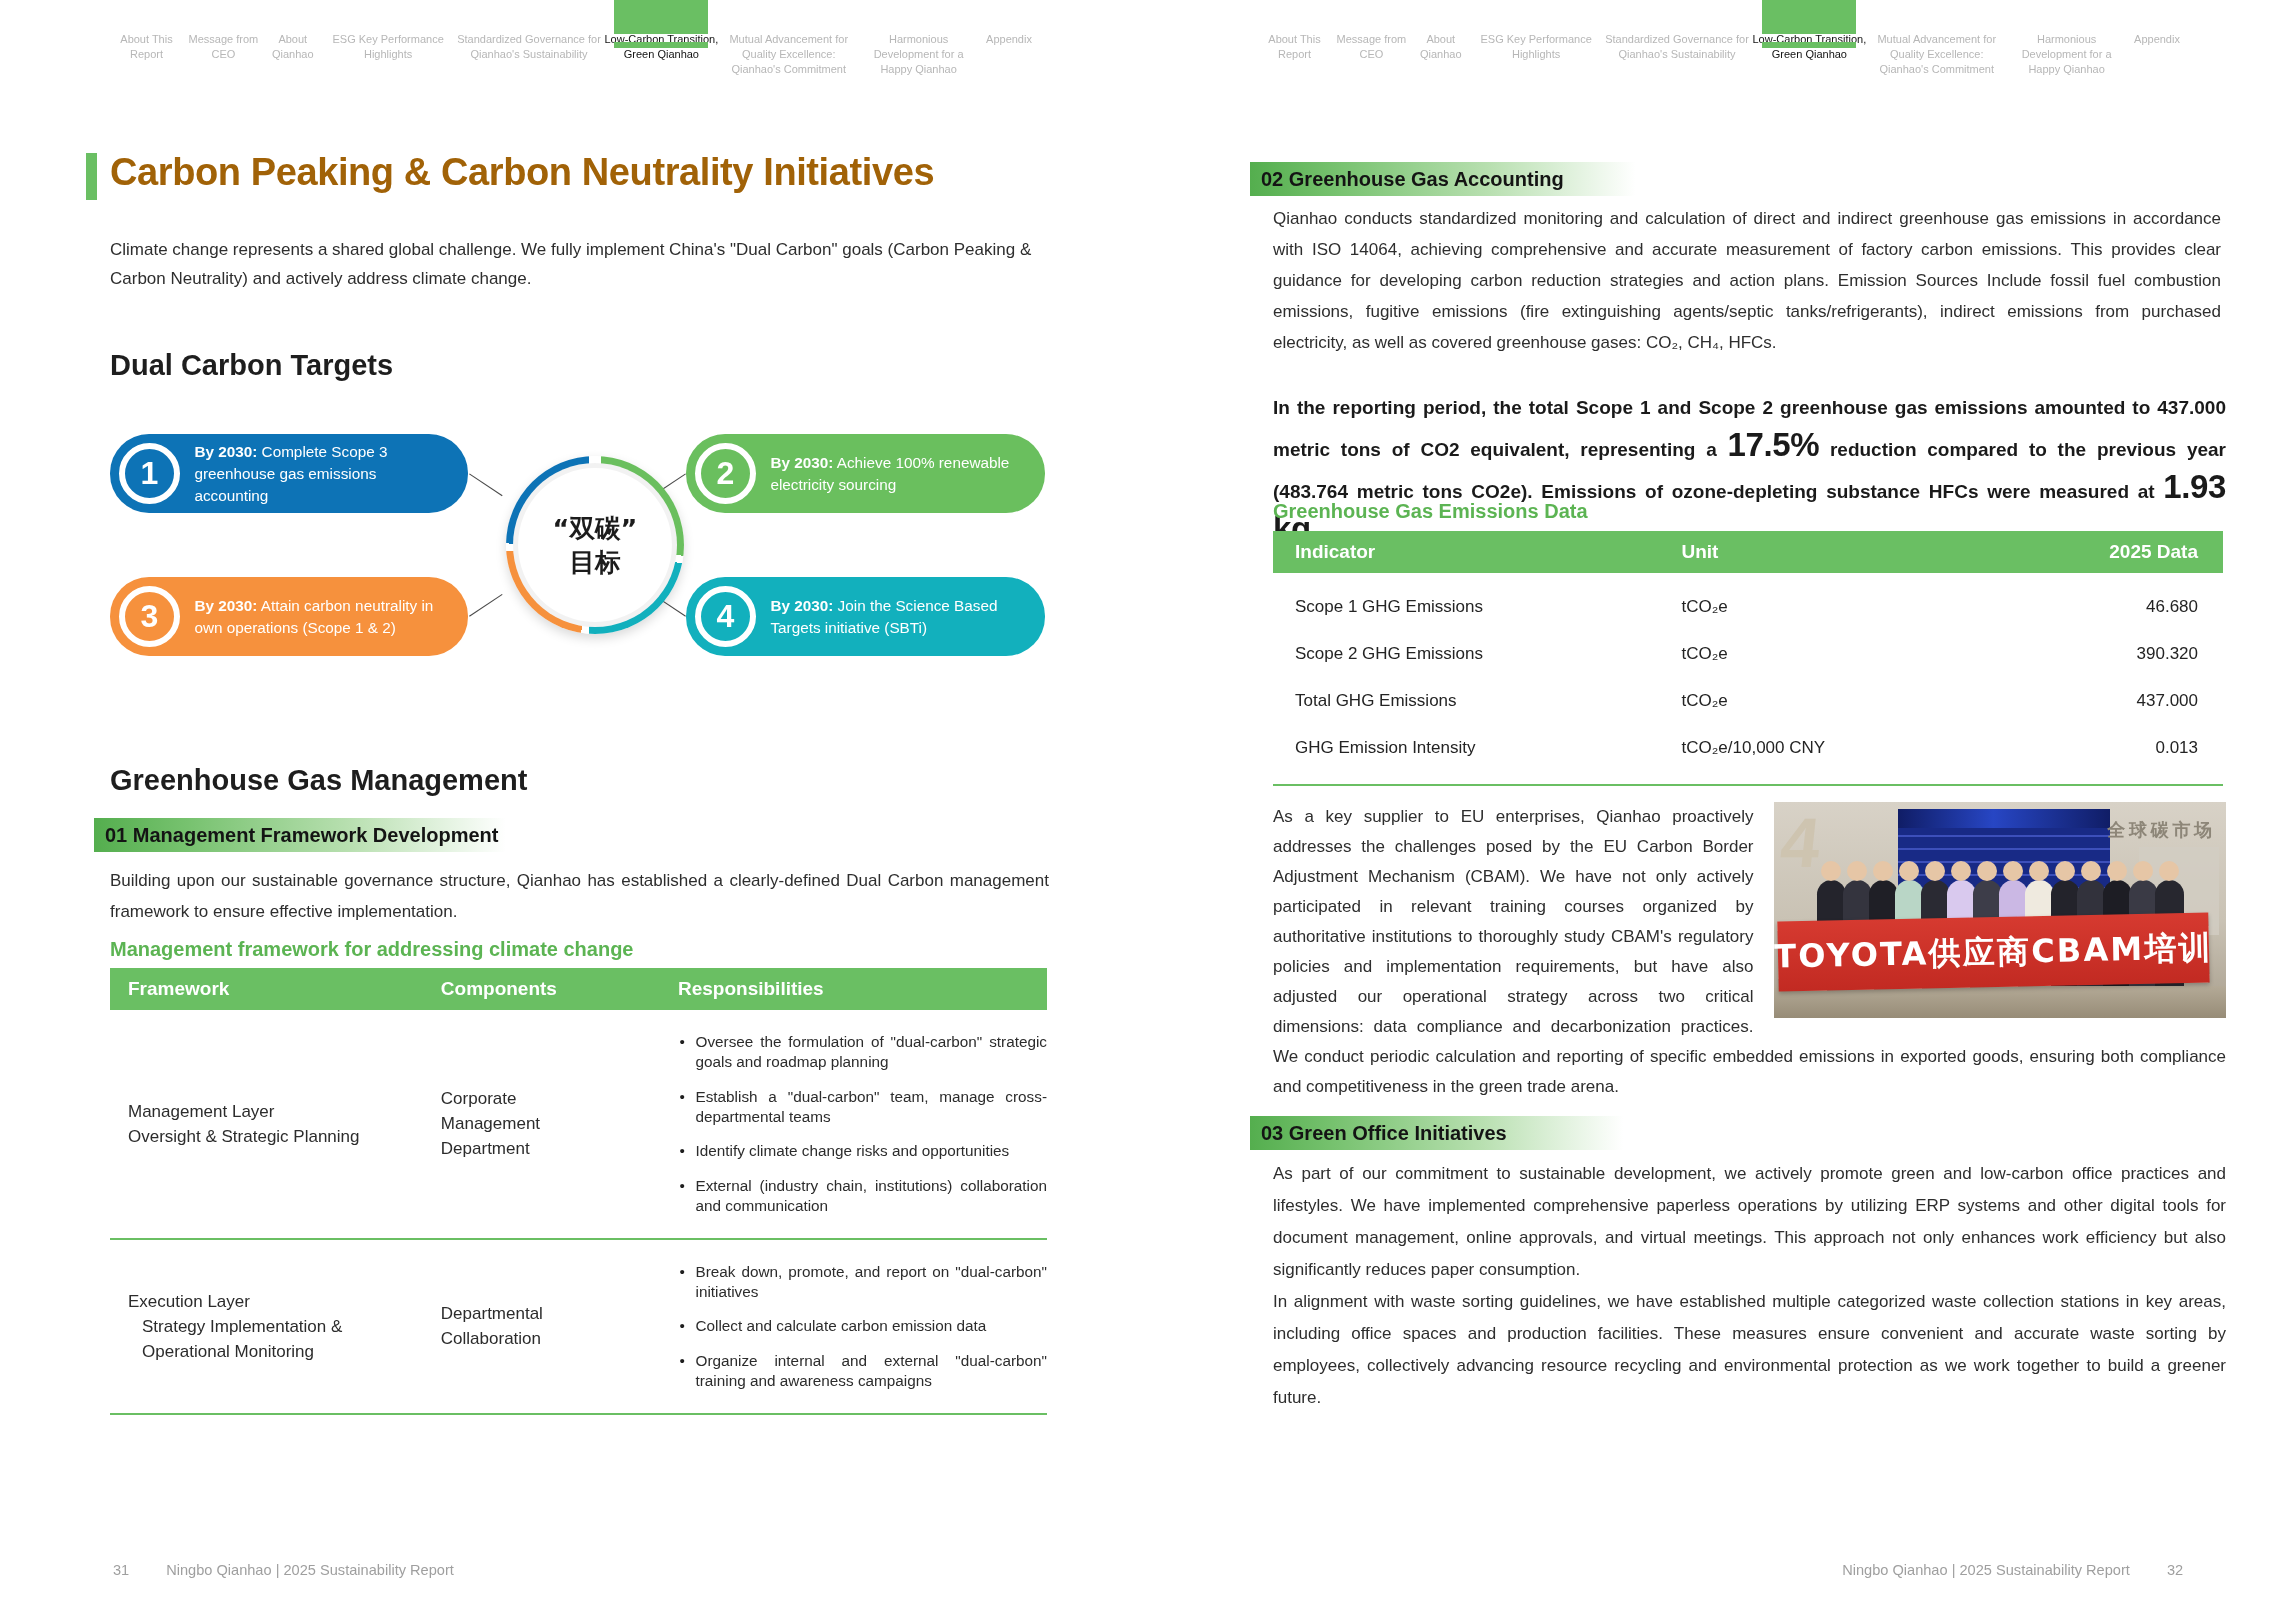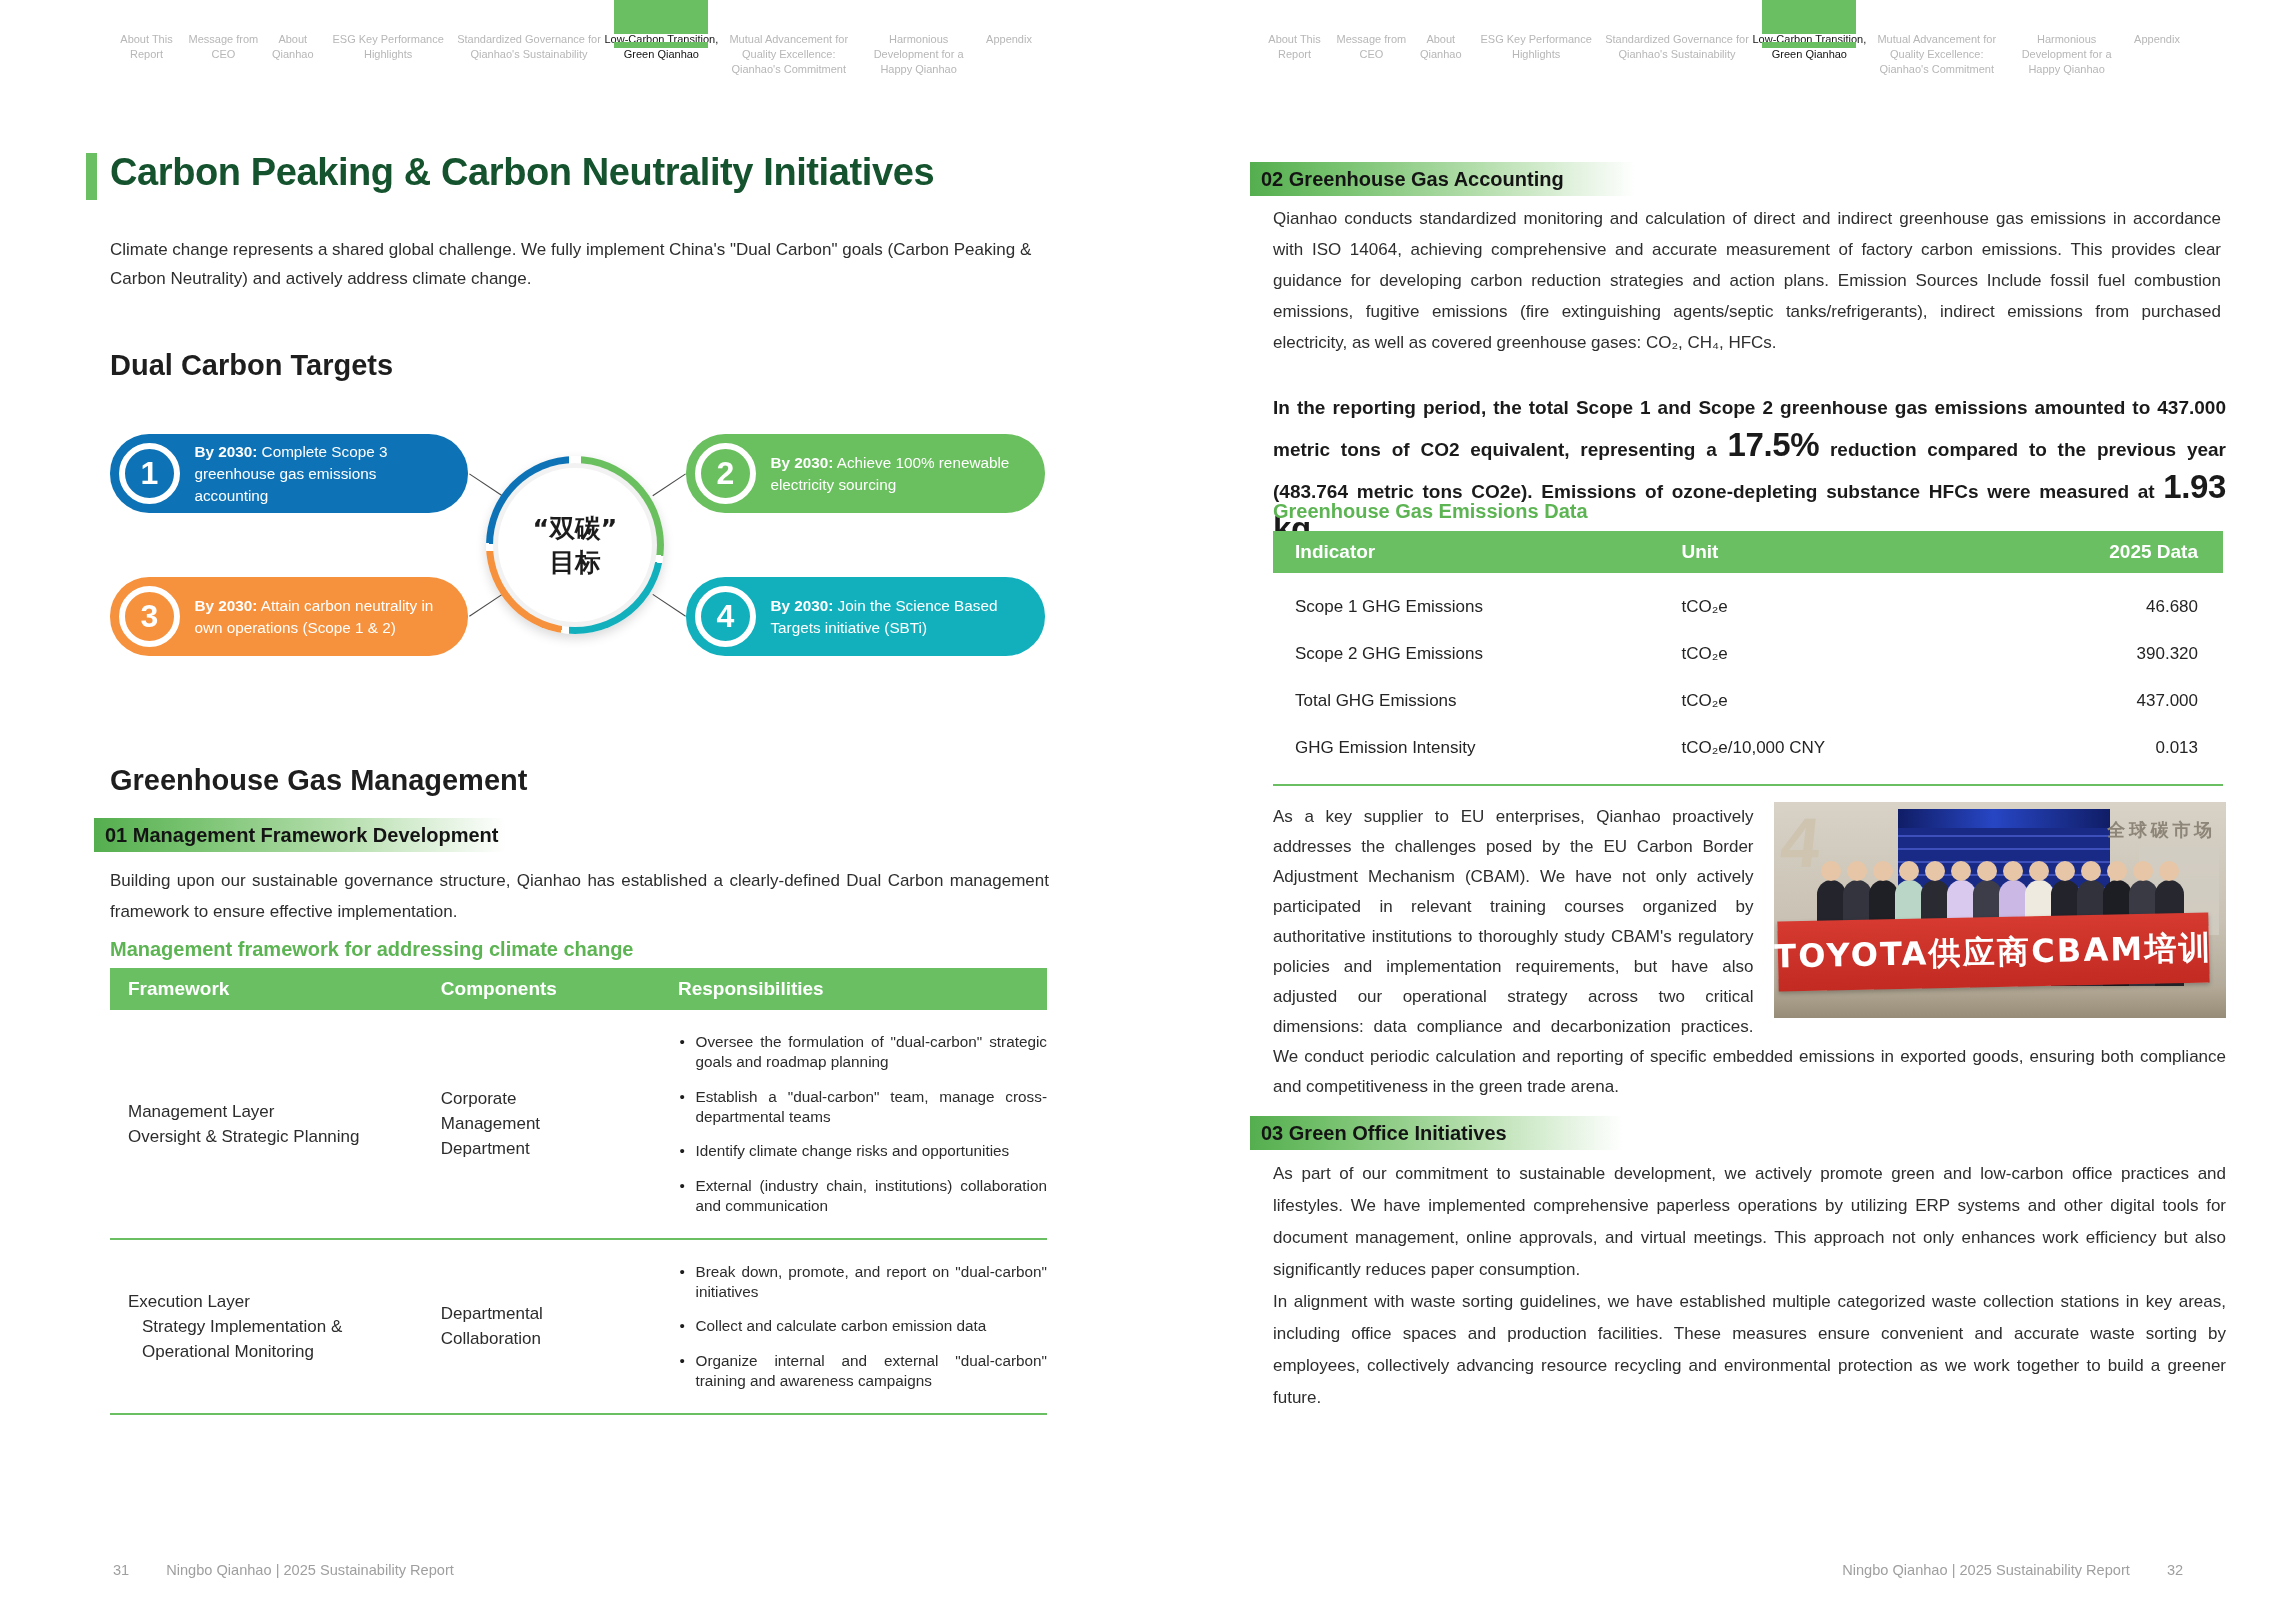--- a/index.html
+++ b/index.html
@@ -26,37 +26,37 @@
     content:""; position:absolute; top:0; left:50%; transform:translateX(-50%);
     width:94px; height:34px; background:#6abf63;
   }
   .nav-item.active::after {
     content:""; position:absolute; top:42px; left:50%; transform:translateX(-50%);
     width:94px; height:5.8px; background:#6abf63;
   }
 
   
   .title-bar { position:absolute; left:86px; top:153px; width:11px; height:47px; background:#6abf63; }
-  .main-title { position:absolute; left:110px; top:151px; width:950px; font-size:38px; font-weight:bold; color:#14532d; letter-spacing:-0.4px; }
+  .main-title { position:absolute; left:110px; top:151px; width:950px; font-size:38px; font-weight:bold; color:#a16207; letter-spacing:-0.4px; }
   .intro { position:absolute; left:110px; top:235px; width:939px; font-size:17px; line-height:29px; color:#2e2e2e; }
 
   .h2 { position:absolute; left:110px; font-size:29px; font-weight:bold; color:#1e1e1e; }
 
   .diagram { position:absolute; left:110px; top:411px; width:935px; height:347px; }
   .diagram svg.links { position:absolute; left:0; top:0; }
   .pill { position:absolute; width:358px; height:79px; border-radius:39px; display:flex; align-items:center; color:#fff; }
   .pill .numwrap { flex:0 0 auto; width:61px; height:61px; margin-left:8.8px; border:6.6px solid #fff; border-radius:50%; display:flex; align-items:center; justify-content:center; font-size:32px; font-weight:bold; color:#fff; }
   .pill .ptext { margin-left:14.6px; margin-right:20.5px; font-size:15.3px; line-height:22px; }
   .pill .ptext b { font-weight:bold; }
   .pill1 { left:0;   top:23.4px;  background:#0d73b6; }
   .pill2 { left:576px; top:23.4px;  width:359px; background:#6abf5e; }
   .pill3 { left:0;   top:166px; background:#f6913d; }
   .pill4 { left:576px; top:166px; width:359px; background:#12b0bd; }
 
-  .hub { position:absolute; left:376px; top:45px; width:178px; height:178px; border-radius:50%;
+  .hub { position:absolute; left:396px; top:45px; width:178px; height:178px; border-radius:50%;
     background:conic-gradient(from 0deg,#ffffff 0deg 4deg,#6abf5e 4deg 97deg,#ffffff 97deg 102deg,#12b0bd 102deg 184deg,#ffffff 184deg 189deg,#f6913d 189deg 266deg,#ffffff 266deg 271deg,#0d73b6 271deg 356deg,#ffffff 356deg 360deg);
     box-shadow:0 4.4px 10.2px rgba(0,0,0,0.15);
   }
   .hub-inner { position:absolute; inset:6.6px; border-radius:50%; background:#fff;
     box-shadow:inset 0 0 0 5.1px rgba(0,0,0,0.05);
     display:flex; flex-direction:column; align-items:center; justify-content:center; }
   .hub-inner .zh { font-size:25.6px; font-weight:bold; color:#1c1c1c; line-height:34px; font-family:"DejaVu Sans", sans-serif; }
 
   .sec-label { position:absolute; height:34px; display:flex; align-items:center; padding-left:11px;
     font-size:20px; font-weight:bold; color:#141414;

